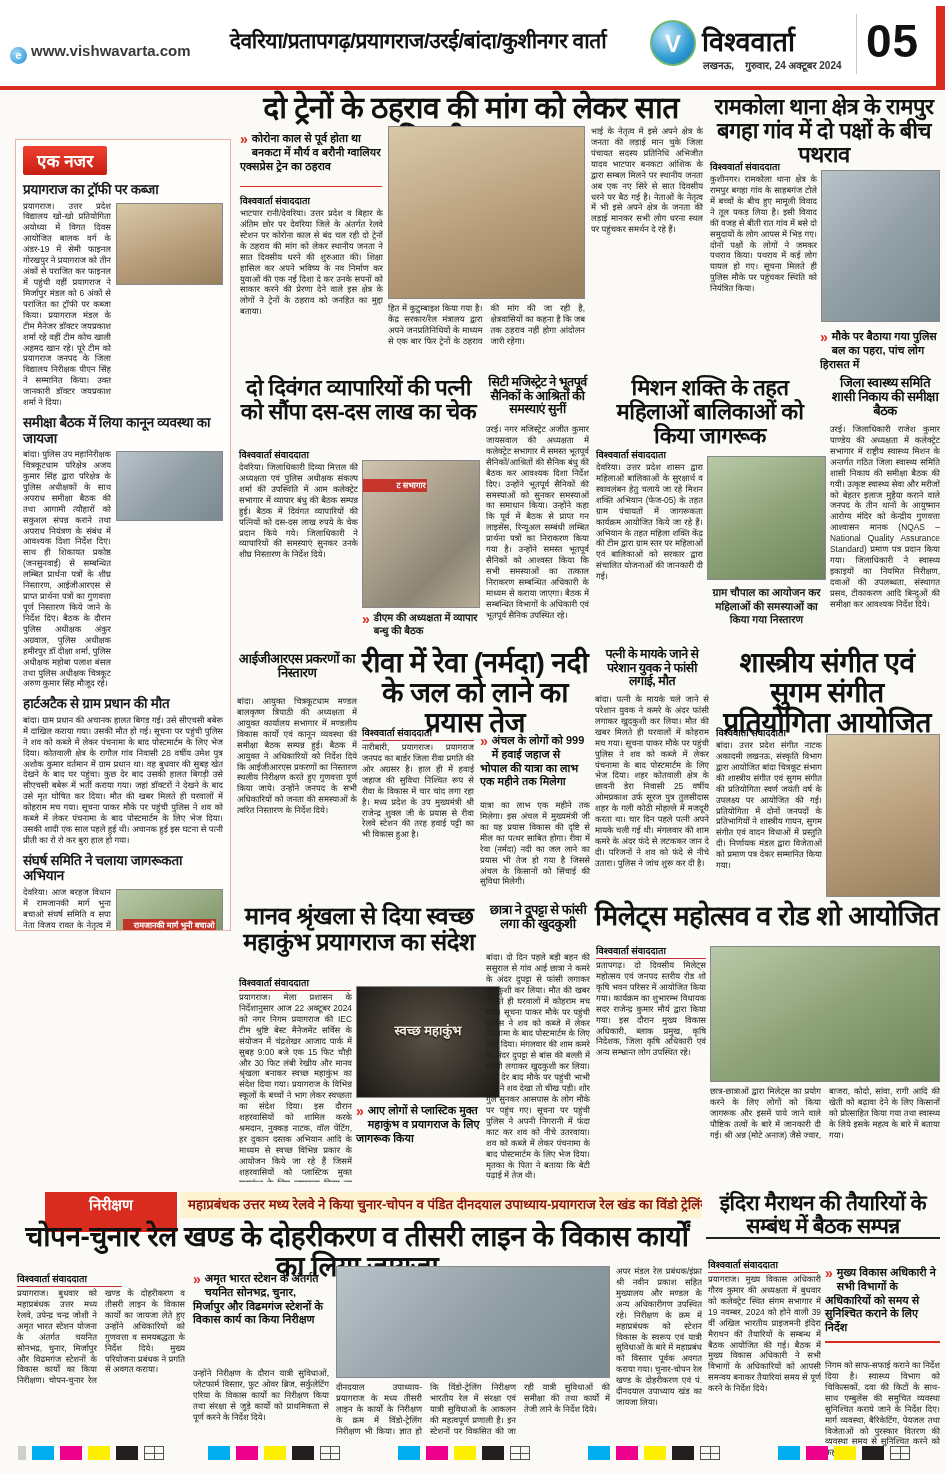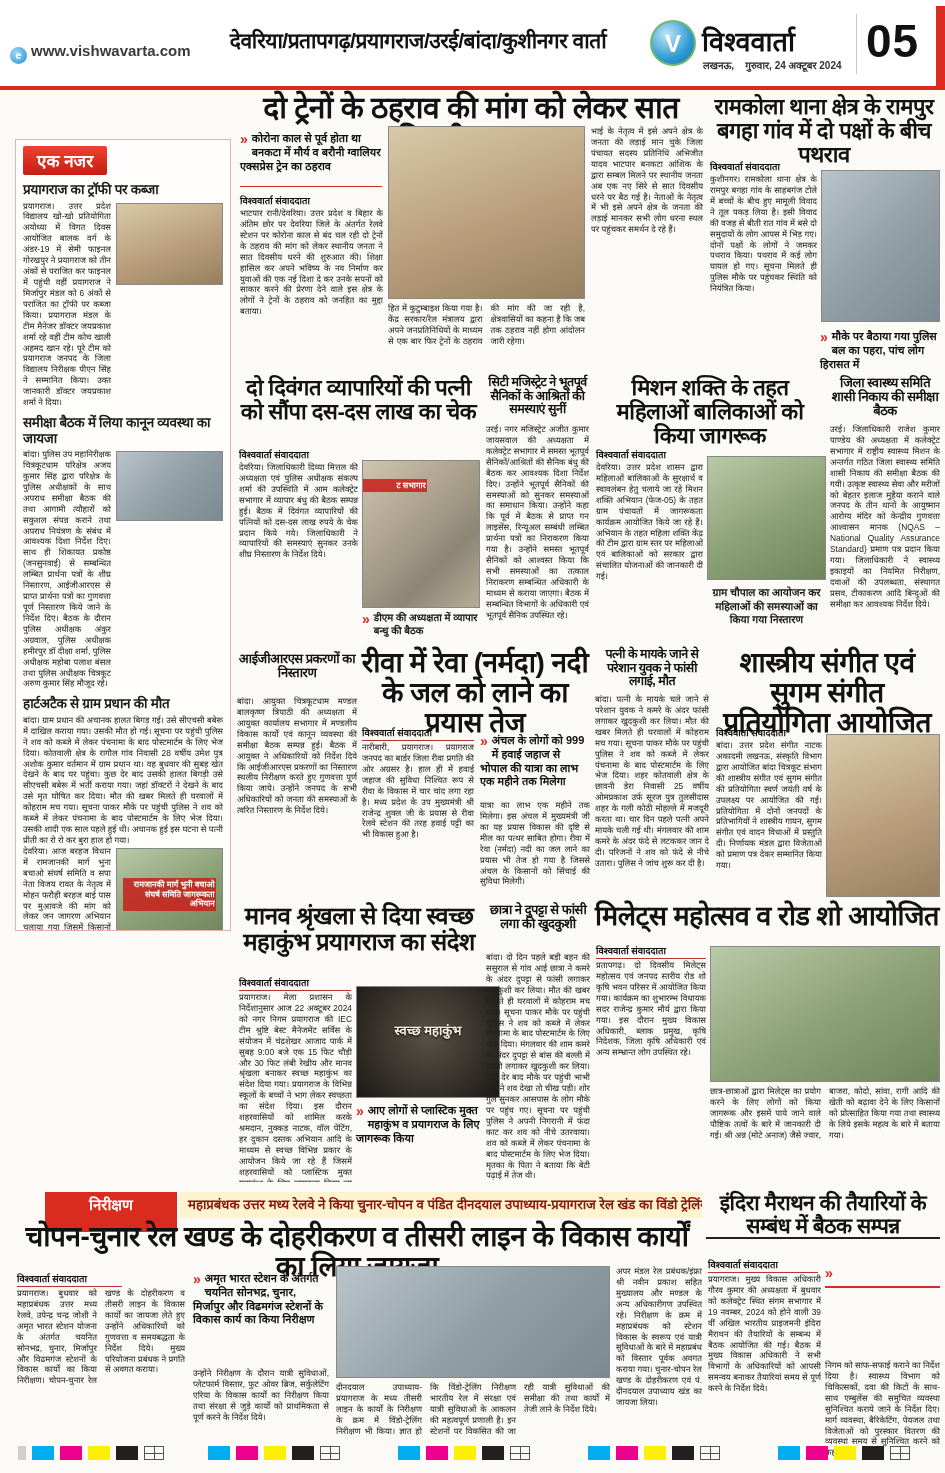--- a/index.html
+++ b/index.html
@@ -77,20 +77,21 @@
     <div class="ph photo cool" style="height:70px;"></div>
     <p class="bodytxt">बांदा। पुलिस उप महानिरीक्षक चित्रकूटधाम परिक्षेत्र अजय कुमार सिंह द्वारा परिक्षेत्र के पुलिस अधीक्षकों के साथ अपराध समीक्षा बैठक की तथा आगामी त्यौहारों को सकुशल संपन्न कराने तथा अपराध नियंत्रण के संबंध में आवश्यक दिशा निर्देश दिए। साथ ही शिकायत प्रकोष्ठ (जनसुनवाई) से सम्बन्धित लम्बित प्रार्थना पत्रों के शीघ्र निस्तारण, आईजीआरएस से प्राप्त प्रार्थना पत्रों का गुणवत्ता पूर्ण निस्तारण किये जाने के निर्देश दिए। बैठक के दौरान पुलिस अधीक्षक अंकुर अग्रवाल, पुलिस अधीक्षक हमीरपुर डॉ दीक्षा शर्मा, पुलिस अधीक्षक महोबा पलाश बंसल तथा पुलिस अधीक्षक चित्रकूट अरुण कुमार सिंह मौजूद रहे।</p>
   </div>
 
   <div class="ek-art">
     <h3>हार्टअटैक से ग्राम प्रधान की मौत</h3>
     <p class="bodytxt">बांदा। ग्राम प्रधान की अचानक हालत बिगड़ गई। उसे सीएचसी बबेरू में दाखिल कराया गया। उसकी मौत हो गई। सूचना पर पहुंची पुलिस ने शव को कब्जे में लेकर पंचनामा के बाद पोस्टमार्टम के लिए भेज दिया। कोतवाली क्षेत्र के रागौल गांव निवासी 28 वर्षीय उमेश पुत्र अशोक कुमार वर्तमान में ग्राम प्रधान था। वह बुधवार की सुबह खेत देखने के बाद घर पहुंचा। कुछ देर बाद उसकी हालत बिगड़ी उसे सीएचसी बबेरू में भर्ती कराया गया। जहां डॉक्टरों ने देखने के बाद उसे मृत घोषित कर दिया। मौत की खबर मिलते ही घरवालों में कोहराम मच गया। सूचना पाकर मौके पर पहुंची पुलिस ने शव को कब्जे में लेकर पंचनामा के बाद पोस्टमार्टम के लिए भेज दिया। उसकी शादी एक साल पहले हुई थी। अचानक हुई इस घटना से पत्नी प्रीती का रो रो कर बुरा हाल हो गया।</p>
   </div>
 
   <div class="ek-art">
+    <h3>संघर्ष समिति ने चलाया जागरूकता अभियान</h3>
     <div class="ph photo green" style="height:88px;">
       <div class="overlay-band">रामजानकी मार्ग भुनी बचाओ संघर्ष समिति जागरूकता अभियान</div>
     </div>
     <p class="bodytxt">देवरिया। आज बरहज विधान में रामजानकी मार्ग भुना बचाओ संघर्ष समिति व सपा नेता विजय रावत के नेतृत्व में मोहन फरौही बरहज बाई पास पर मुआवजे की मांग को लेकर जन जागरण अभियान चलाया गया जिसमें किसानों ने कहा सरकार मुआवजा देने में जिस तरीके से हमारे साथ धोखा कर रही है उस तरह से तो 50 कट्ठा जमीन में मात्र हम किसानों को (शहरी हो या ग्रामीण हो) 21 कट्ठा का ही दो गुना या चार गुना मुआवजा दिया जा रहा है और 29 कट्ठा जमीन सरकार मुफ्त में ले रही है। कोई भी किसान सरकार के इस झांसे में आने वाला नहीं है सपा नेता विजय रावत ने कहा की मुआवजे में कमी कतई बर्दाश्त नहीं होगी किसानों के साथ समाजवादी पार्टी और इस लड़ाई में पूरा सहयोग करेगी। रामजानकी मार्ग भूमि बचाओ संघर्ष समिति अध्यक्ष सुरेन्द्र यादव ने कहा जन जागरण के माध्यम हम किसानों को जागरूक कर बताने का काम कर रहे है की कैसे किसानों का शोषण भाजपा कर रही है। अगर जरूरत पड़ी तो हम किसान अनिश्चित कालिन धरना भी देने काम करेंगे। इस दौरान मुख्य रूप से पूर्व ग्राम प्रधान रामअशीष यादव पूर्व ग्राम प्रधान राजाराम यादव सुरेन्द्र यादव अतुल प्रजापति राकेश विश्वकर्मा संजय हॉडी जी नवीन गुप्ता शिवानी कुमार राजेश सिंह अरुन गुप्ता विपिन सिंह इत्यादि लोग उपस्थित थे।</p>
   </div>
 
   
 
   
 
@@ -194,20 +195,21 @@
 <div class="abs bodytxt" style="left:193px;top:1368px;width:136px;height:90px;">उन्होंने निरीक्षण के दौरान यात्री सुविधाओं, प्लेटफार्म विस्तार, फुट ओवर ब्रिज, सर्कुलेटिंग एरिया के विकास कार्यों का निरीक्षण किया तथा संरक्षा से जुड़े कार्यों को प्राथमिकता से पूर्ण करने के निर्देश दिये।</div>
 <div class="photo cool" style="left:336px;top:1266px;width:274px;height:112px;"></div>
 <div class="abs bodytxt cols3" style="left:336px;top:1382px;width:274px;height:76px;">दीनदयाल उपाध्याय-प्रयागराज के मध्य तीसरी लाइन के कार्यों के निरीक्षण के क्रम में विंडो-ट्रेलिंग निरीक्षण भी किया। ज्ञात हो कि विंडो-ट्रेलिंग निरीक्षण भारतीय रेल में संरक्षा एवं यात्री सुविधाओं के आकलन की महत्वपूर्ण प्रणाली है। इन स्टेशनों पर विकसित की जा रही यात्री सुविधाओं की समीक्षा की तथा कार्यों में तेजी लाने के निर्देश दिये।</div>
 <div class="abs bodytxt" style="left:616px;top:1266px;width:86px;height:192px;">अपर मंडल रेल प्रबंधक/इंफ्रा श्री नवीन प्रकाश सहित मुख्यालय और मण्डल के अन्य अधिकारीगण उपस्थित रहे। निरीक्षण के क्रम में महाप्रबंधक को स्टेशन विकास के स्वरूप एवं यात्री सुविधाओं के बारे में महाप्रबंध को विस्तार पूर्वक अवगत कराया गया। चुनार-चोपन रेल खण्ड के दोहरीकरण एवं पं. दीनदयाल उपाध्याय खंड का जायजा लिया।</div>
 
 <div class="abs hl" style="left:706px;top:1192px;width:234px;font-size:21px;border-bottom:2px solid #222;">इंदिरा मैराथन की तैयारियों के सम्बंध में बैठक सम्पन्न</div>
 <div class="abs byline" style="left:708px;top:1258px;width:110px;">विश्ववार्ता संवाददाता</div>
 <div class="abs bodytxt" style="left:708px;top:1274px;width:113px;height:186px;">प्रयागराज। मुख्य विकास अधिकारी गौरव कुमार की अध्यक्षता में बुधवार को कलेक्ट्रेट स्थित संगम सभागार में 19 नवम्बर, 2024 को होने वाली 39 वीं अखिल भारतीय प्राइजमनी इंदिरा मैराथन की तैयारियों के सम्बन्ध में बैठक आयोजित की गई। बैठक में मुख्य विकास अधिकारी ने सभी विभागों के अधिकारियों को आपसी समन्वय बनाकर तैयारियां समय से पूर्ण करने के निर्देश दिये।</div>
 <div class="abs pq" style="left:825px;top:1266px;width:115px;border-bottom:2px solid #d92b1e;padding-bottom:6px;">
   <span class="mk">»</span>
+  <span>मुख्य विकास अधिकारी ने सभी विभागों के अधिकारियों को समय से सुनिश्चित कराने के लिए निर्देश</span>
 </div>
 <div class="abs bodytxt" style="left:825px;top:1360px;width:115px;height:100px;">निगम को साफ-सफाई कराने का निर्देश दिया है। स्वास्थ्य विभाग को चिकित्सकों, दवा की किटों के साथ-साथ एम्बुलेंस की समुचित व्यवस्था सुनिश्चित कराये जाने के निर्देश दिए। मार्ग व्यवस्था, बैरिकेटिंग, पेयजल तथा विजेताओं को पुरस्कार वितरण की व्यवस्था समय से सुनिश्चित करने को कहा गया।</div>
 
 <div class="regmark" style="left:18px;top:1446px;">
   <i class="gr"></i>
     <i style="background:#00aeef;"></i>
     <i style="background:#ec008c;"></i>
     <i style="background:#ffef00;"></i>
     <i style="background:#231f20;"></i>
     <span class="cross"></span>

